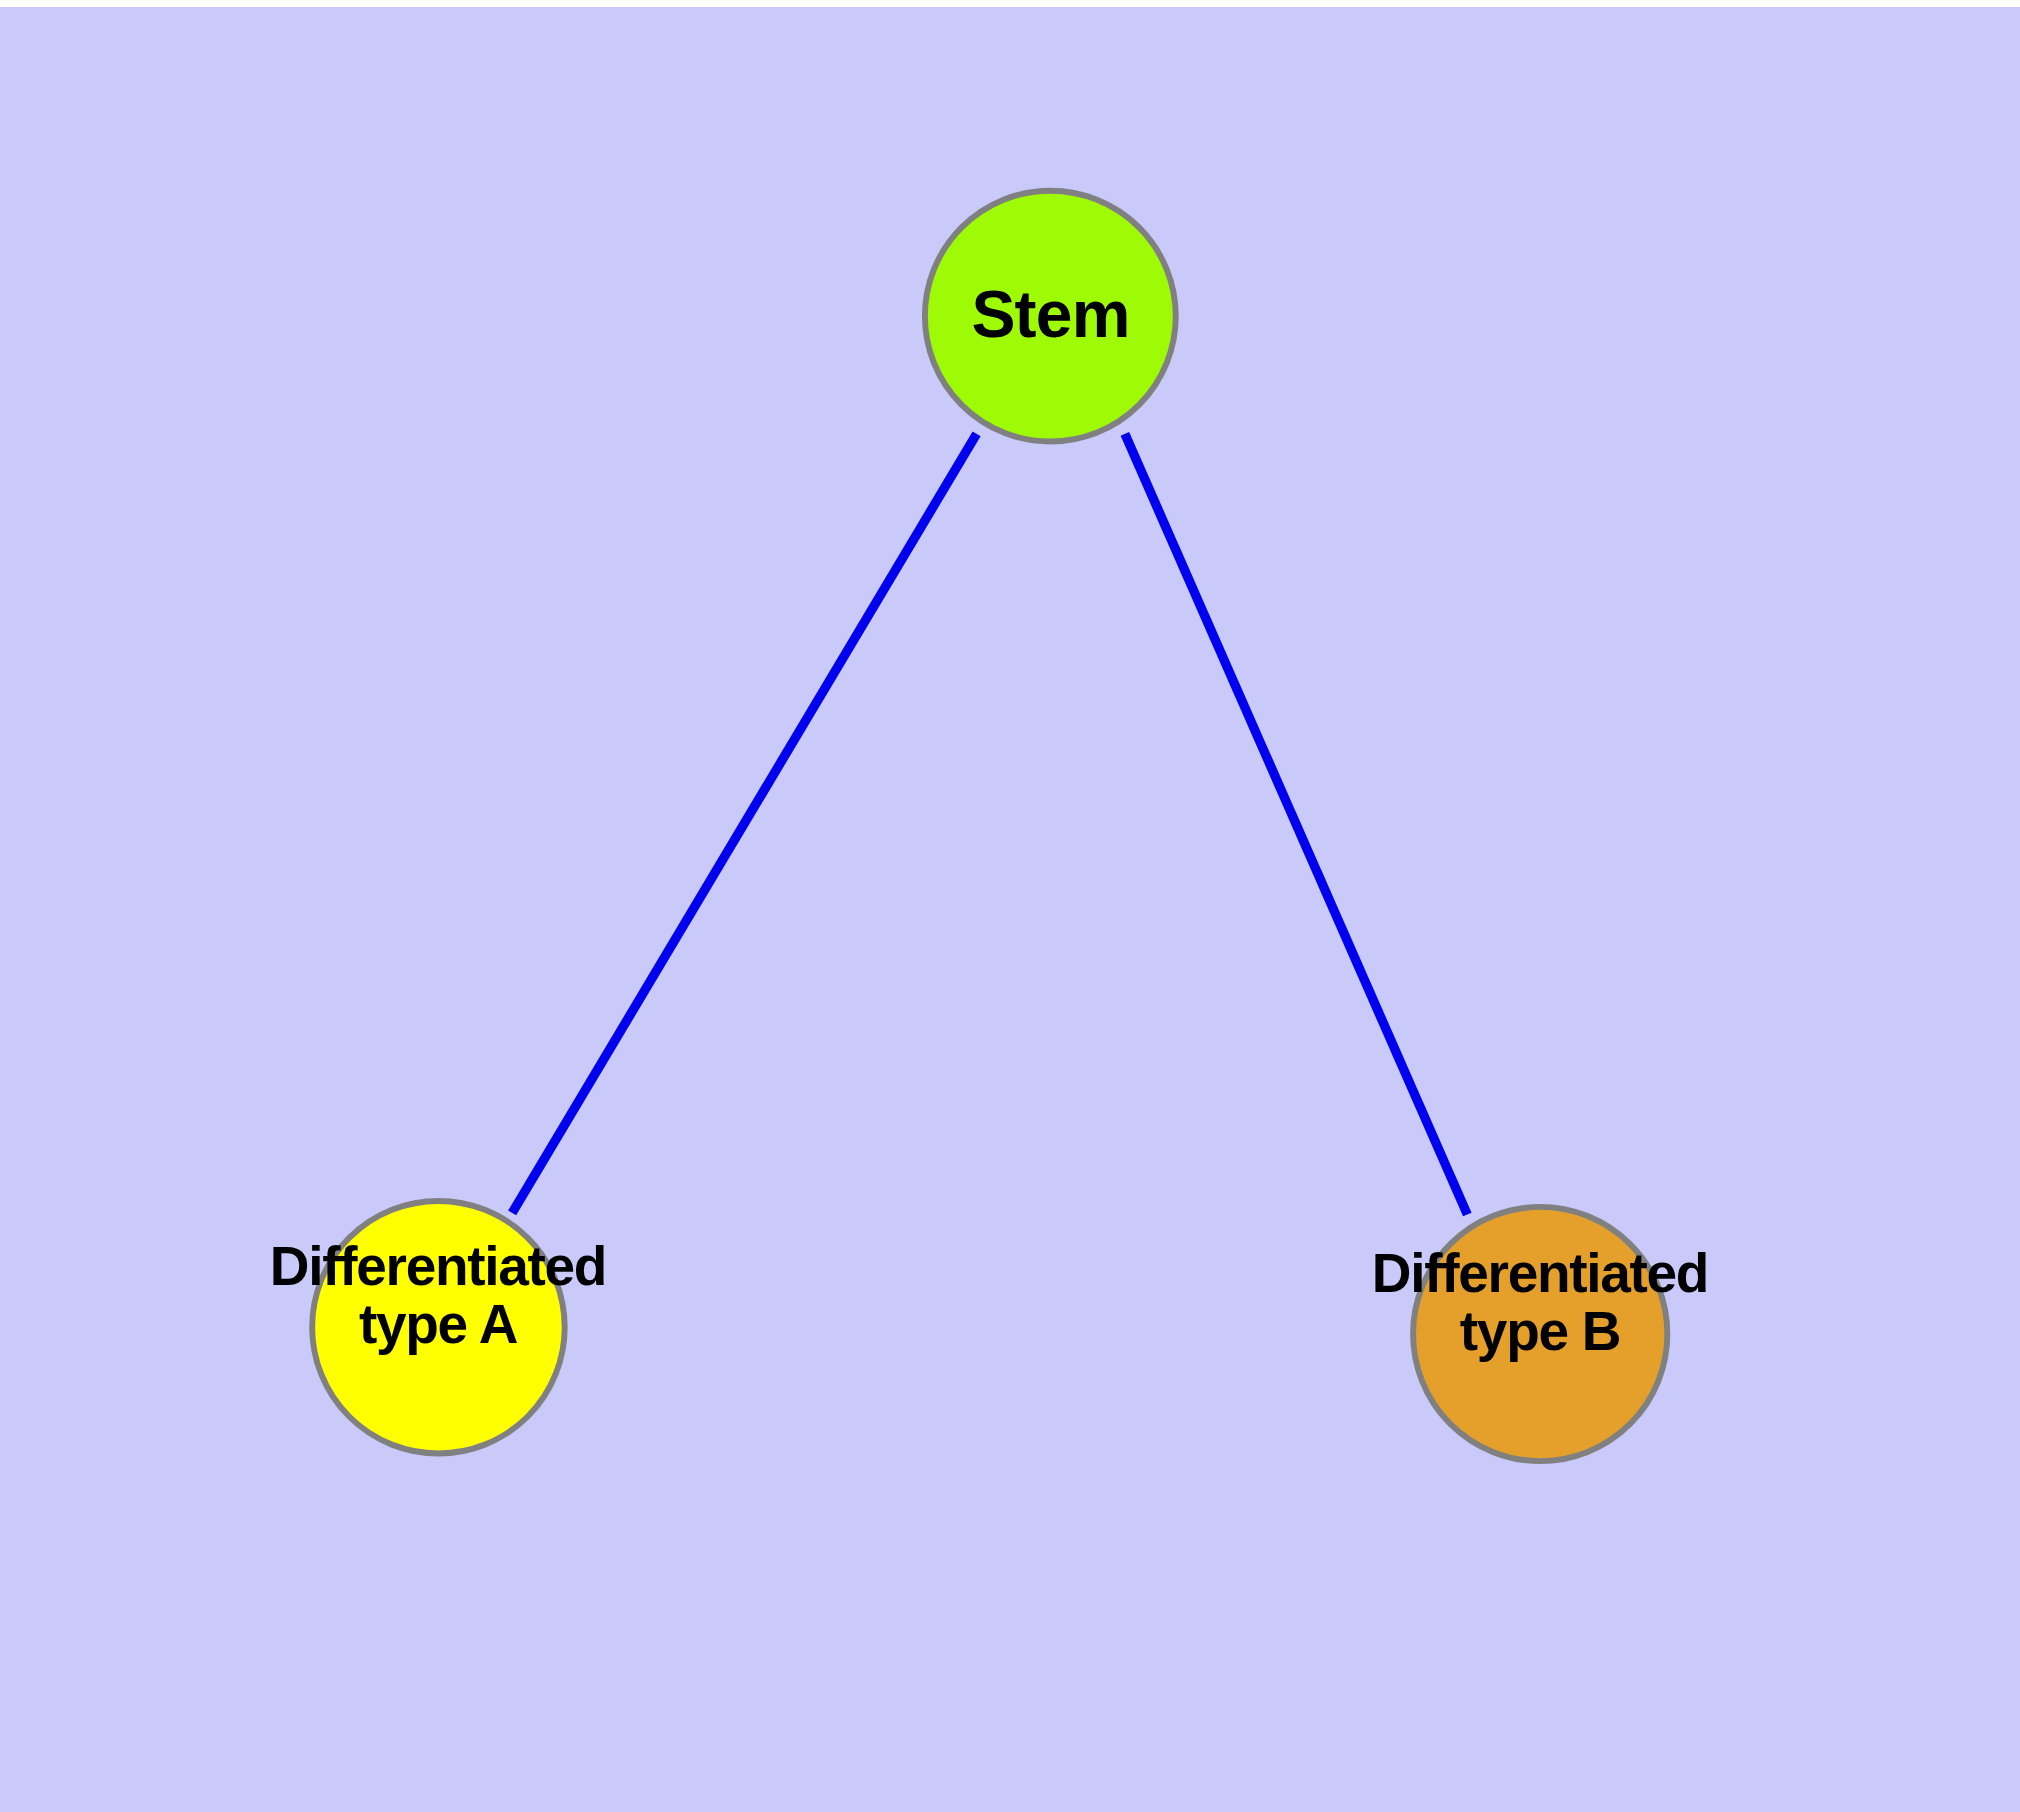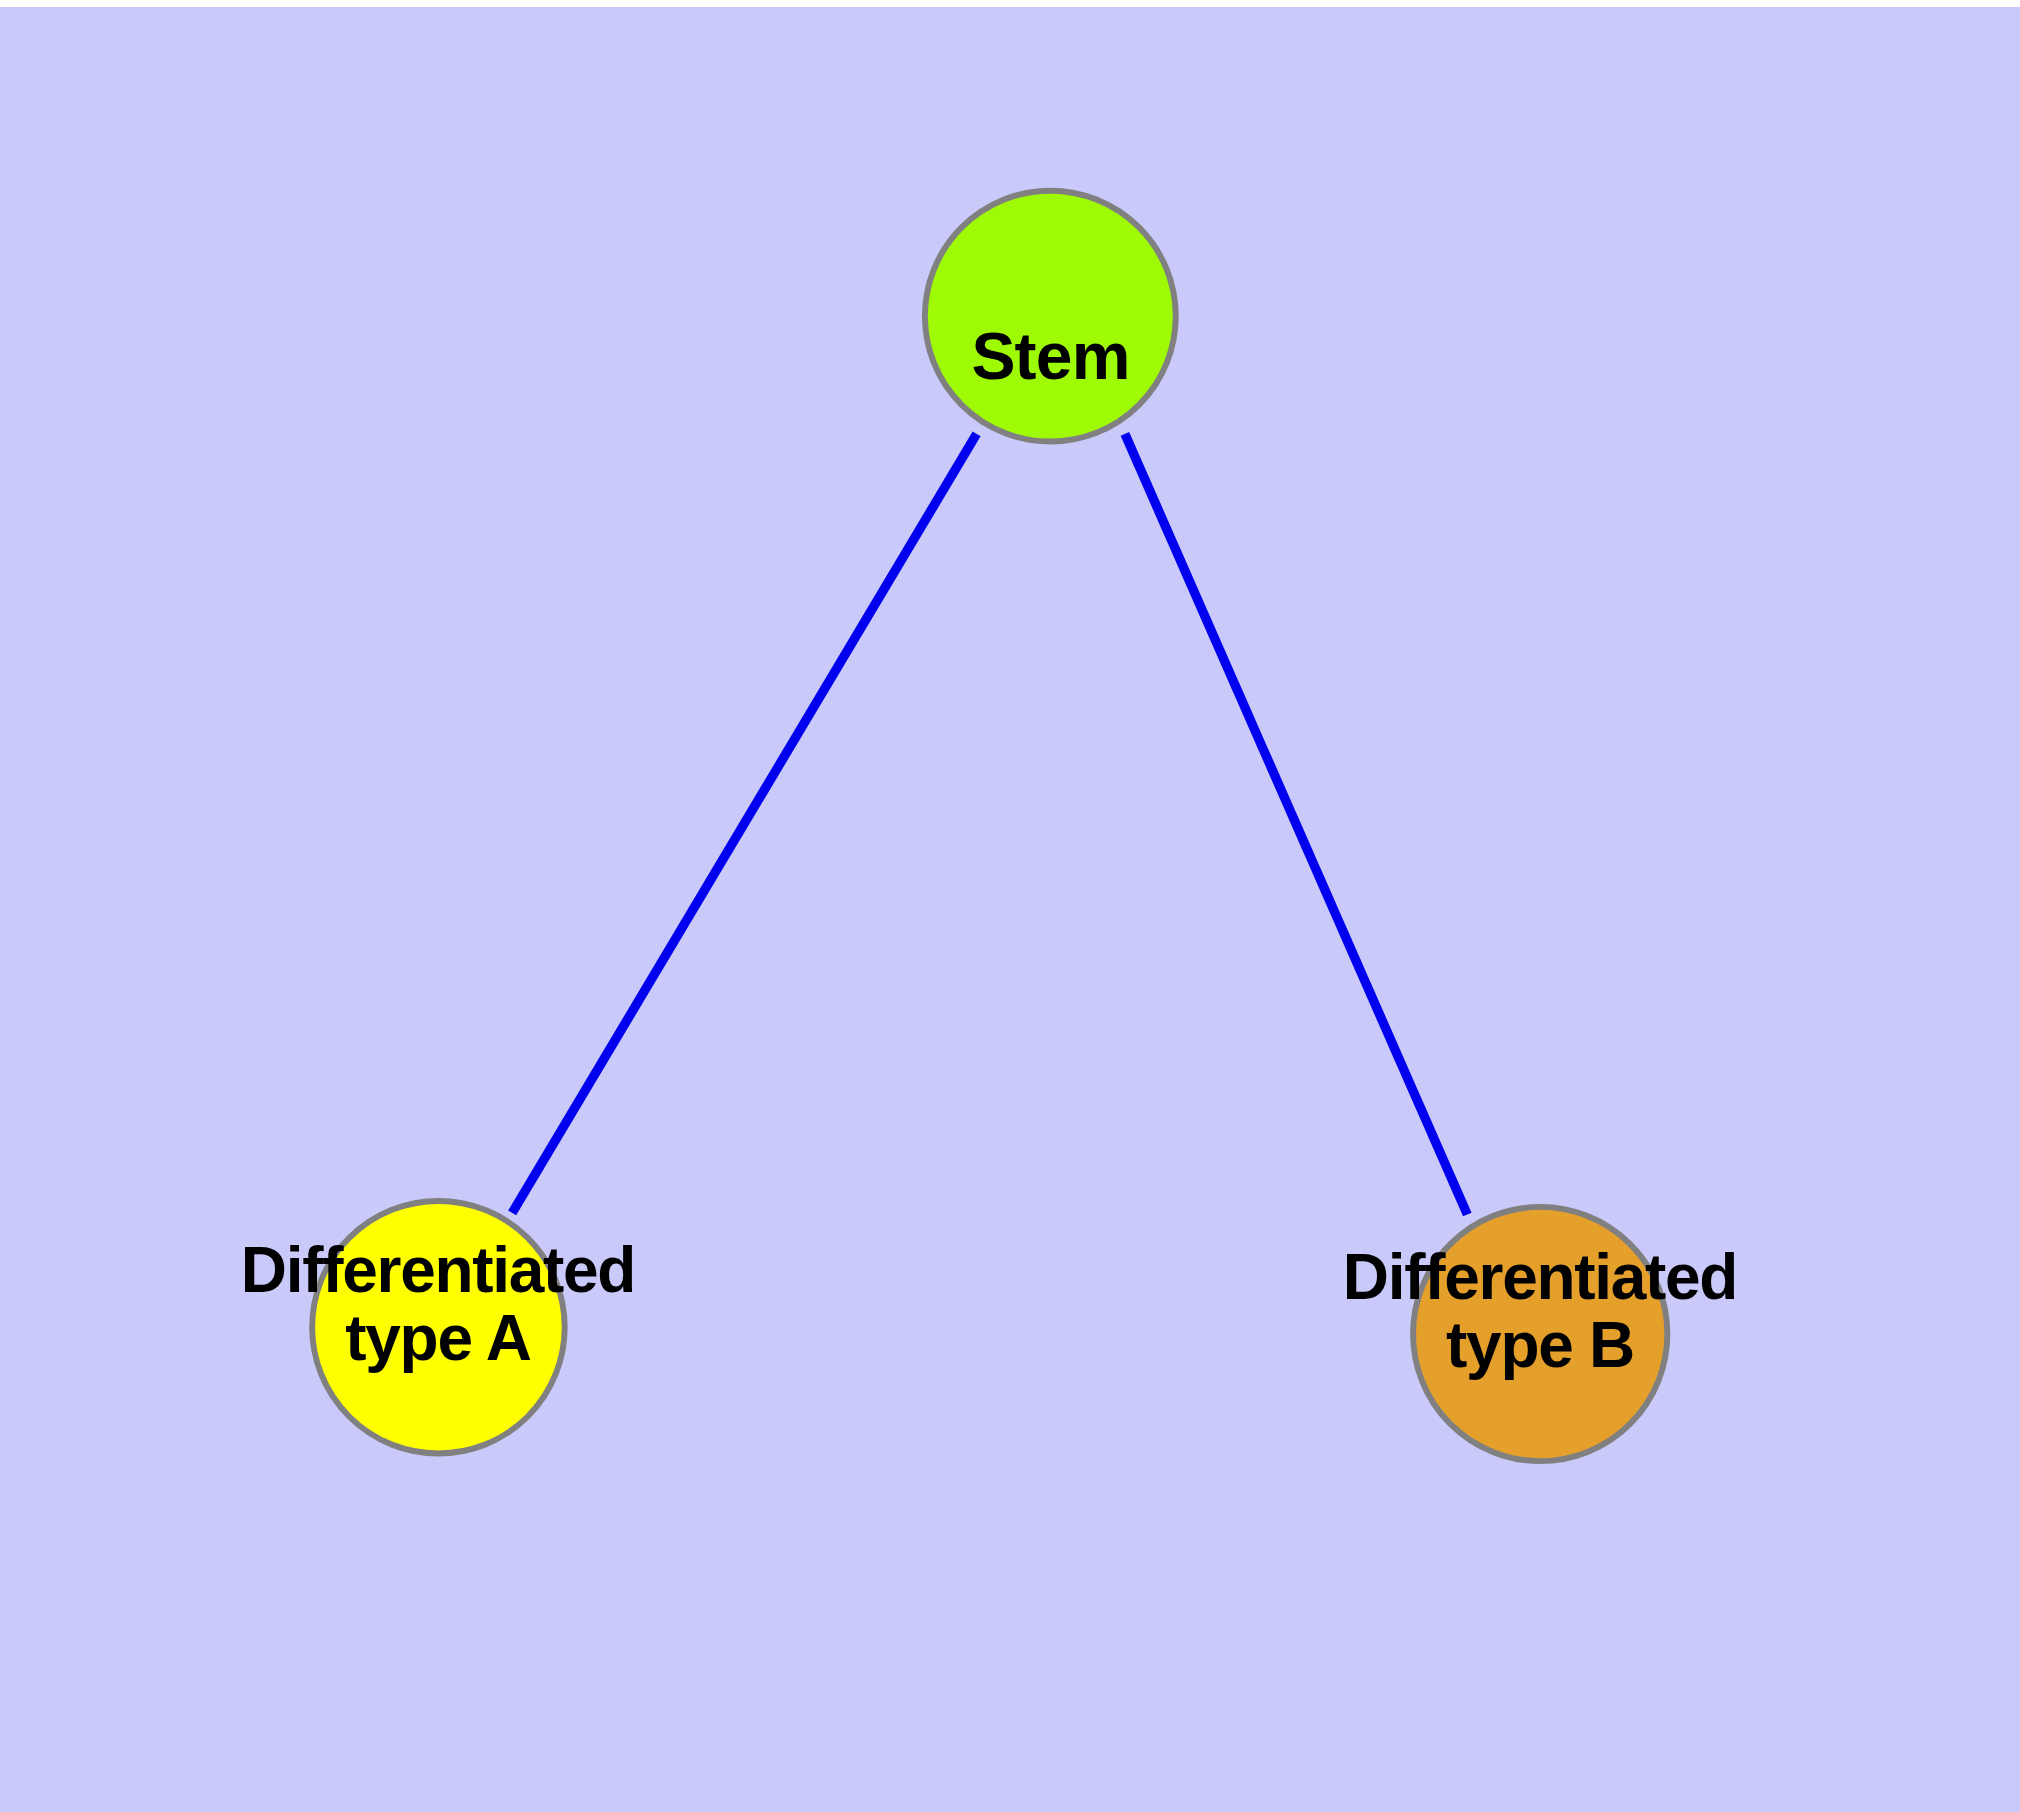--- a/index.html
+++ b/index.html
@@ -37,24 +37,23 @@
     color: #000000;
     font-weight: bold;
     line-height: 1.06;
     white-space: pre;
     pointer-events: none;
     -webkit-font-smoothing: antialiased;
   }
   .node-label.stem {
     font-size: 66px;
     letter-spacing: -0.8px;
-    margin-top: 42px;
   }
   .node-label.leaf {
-    font-size: 64px;
+    font-size: 55px;
     letter-spacing: -1.3px;
   }
 </style>
 </head>
 <body>
 
 <div id="stage">
 
   <div id="canvas-bg" style="background: rgb(201, 201, 250);"></div>
 

